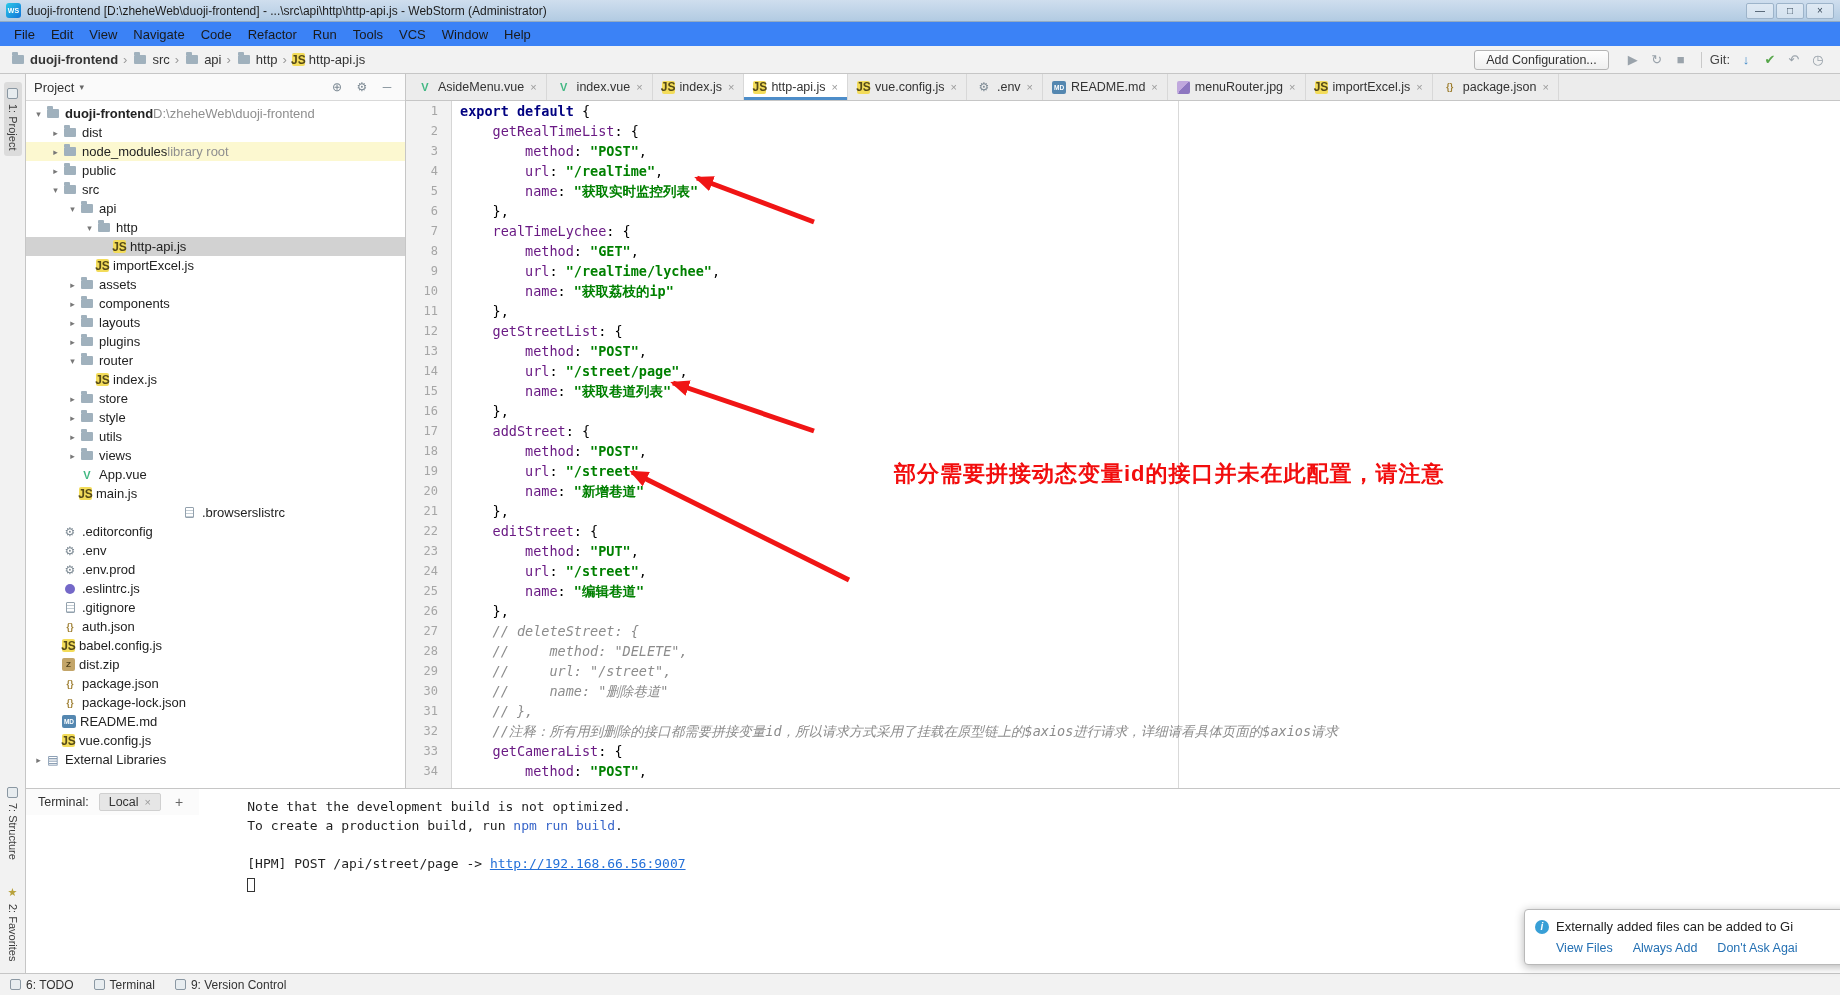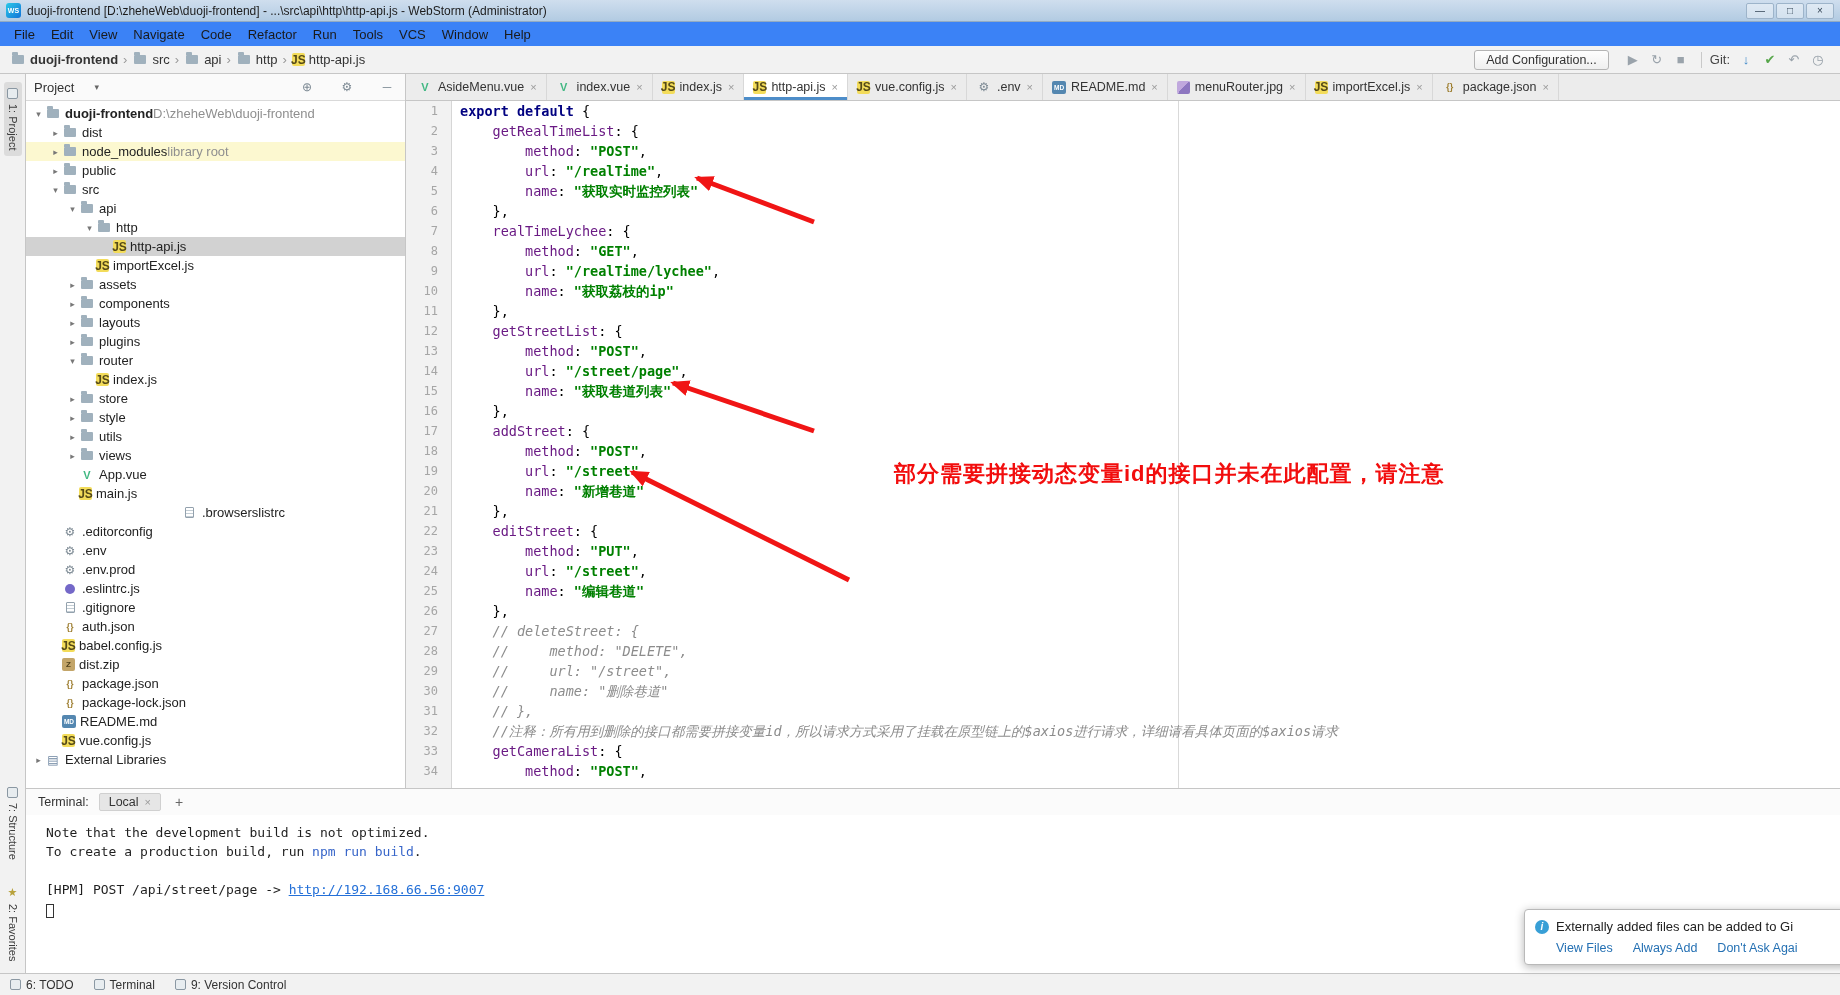--- a/index.html
+++ b/index.html
@@ -43,21 +43,21 @@
                  gap:5px; padding:6px 3px; border-radius:3px; }
   .stripe-item.active { background:#dcdcdc; }
   .stripe-ico { width:11px; height:11px; border:1px solid #8a97a2; border-radius:2px; background:#e7ecef; writing-mode:horizontal-tb; }
   .stripe-star { writing-mode:horizontal-tb; color:#b8a23c; font-size:11px; }
   .stripe-spacer { flex:1; }
   .work-col { flex:1; display:flex; flex-direction:column; min-width:0; }
   .main { height:714px; display:flex; min-height:0; flex:none; }
 
   
   .project { width:380px; flex:none; border-right:1px solid #c6c6c6; display:flex; flex-direction:column; background:#fff; }
-  .project-header { height:27px; flex:none; display:flex; align-items:center; gap:20px; padding:0 8px;
+  .project-header { height:27px; flex:none; display:flex; align-items:center; gap:5px; padding:0 8px;
                     font-size:13px; color:#333; border-bottom:1px solid #d9d9d9; background:#fafafa; }
   .caret { font-size:9px; color:#666; }
   .ph-spacer { flex:1; }
   .ph-icon { color:#7d8a94; font-size:12px; width:20px; text-align:center; }
   .tree { flex:1; overflow:hidden; padding-top:3px; font-size:13px; color:#222; }
   .tree-row { height:19px; display:flex; align-items:center; white-space:nowrap; }
   .tree-row.selected { background:#d2d2d2; }
   .tree-row.hl { background:#fcf8d0; }
   .tree-row.root .tree-label { font-weight:bold; }
   .chevron { width:13px; font-size:9px; color:#777; text-align:center; flex:none; }
@@ -99,21 +99,21 @@
   .cl .ct { margin-left:14px; padding-left:8px; }
   .k { color:#000080; font-weight:bold; }
   .p { color:#6a1a84; }
   .s { color:#008000; font-weight:bold; }
   .c { color:#8c8c8c; font-style:italic; }
   .annotation { position:absolute; left:488px; top:358px; font-size:22px; color:#f20d0d; font-weight:600;
                 letter-spacing:1px; z-index:5; white-space:nowrap; }
   .arrows { position:absolute; left:0; top:0; z-index:6; pointer-events:none; }
 
   
-  .terminal { height:185px; flex:none; border-top:1px solid #c6c6c6; display:flex; flex-direction:column; background:#fff; }
+  .terminal { height:185px; flex:none; border-top:1px solid #c6c6c6; display:flex; flex-direction:row; background:#fff;gap:28px; }
   .term-tabs { height:26px; flex:none; display:flex; align-items:center; gap:10px; padding:0 12px;
                font-size:12.5px; color:#333; background:#fbfbfb; }
   .term-title { color:#333; }
   .term-tab { display:flex; align-items:center; gap:5px; background:#e6e6e6; border:1px solid #d0d0d0;
               border-radius:2px; padding:1px 9px; }
   .term-add { color:#666; font-size:14px; padding:0 4px; }
   .term-body { flex:1; font-family:"DejaVu Sans Mono","Liberation Mono",monospace; font-size:13px; line-height:19px;
                color:#1f1f1f; padding:8px 0 0 20px; overflow:hidden; }
   .term-line { white-space:pre; }
   .t-cmd { color:#3765c9; }

